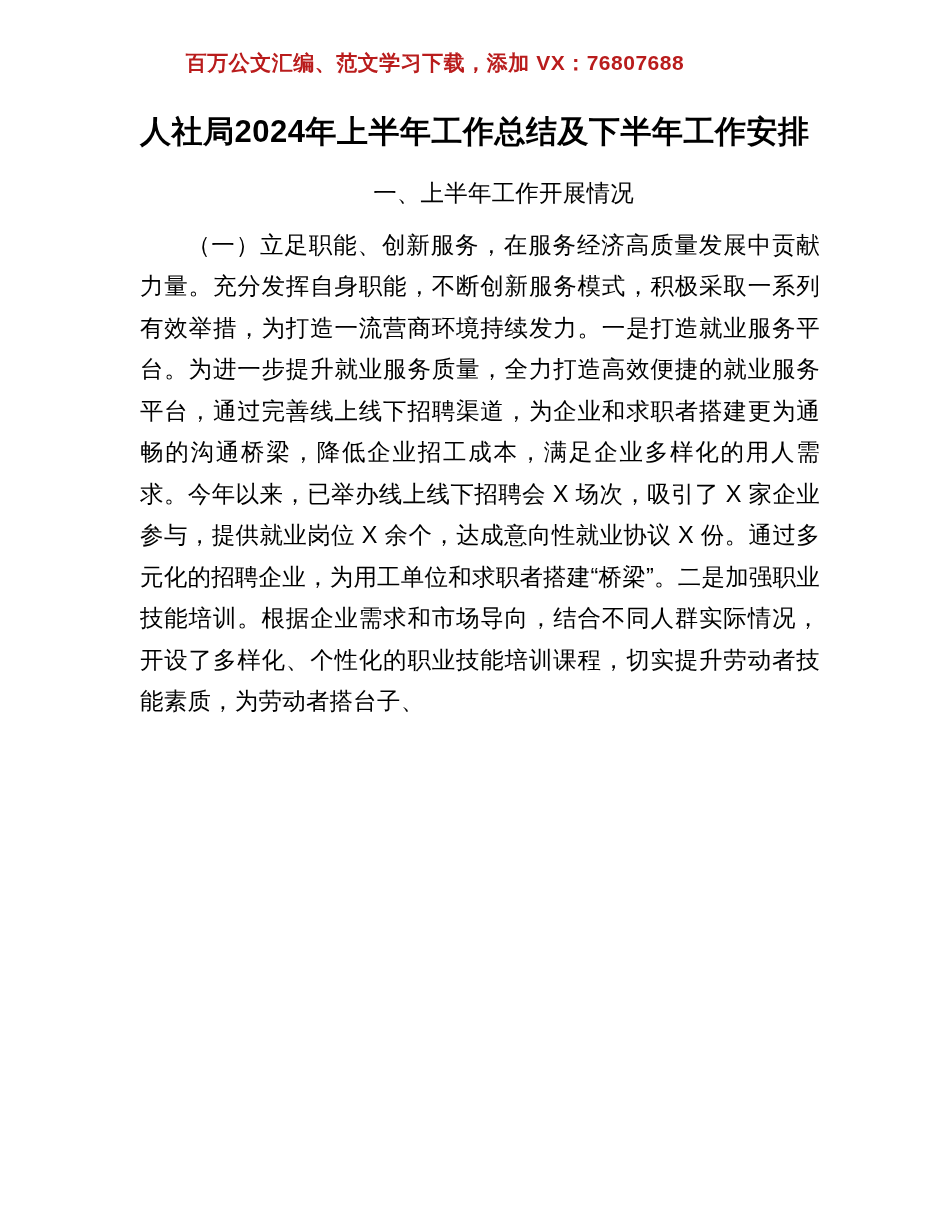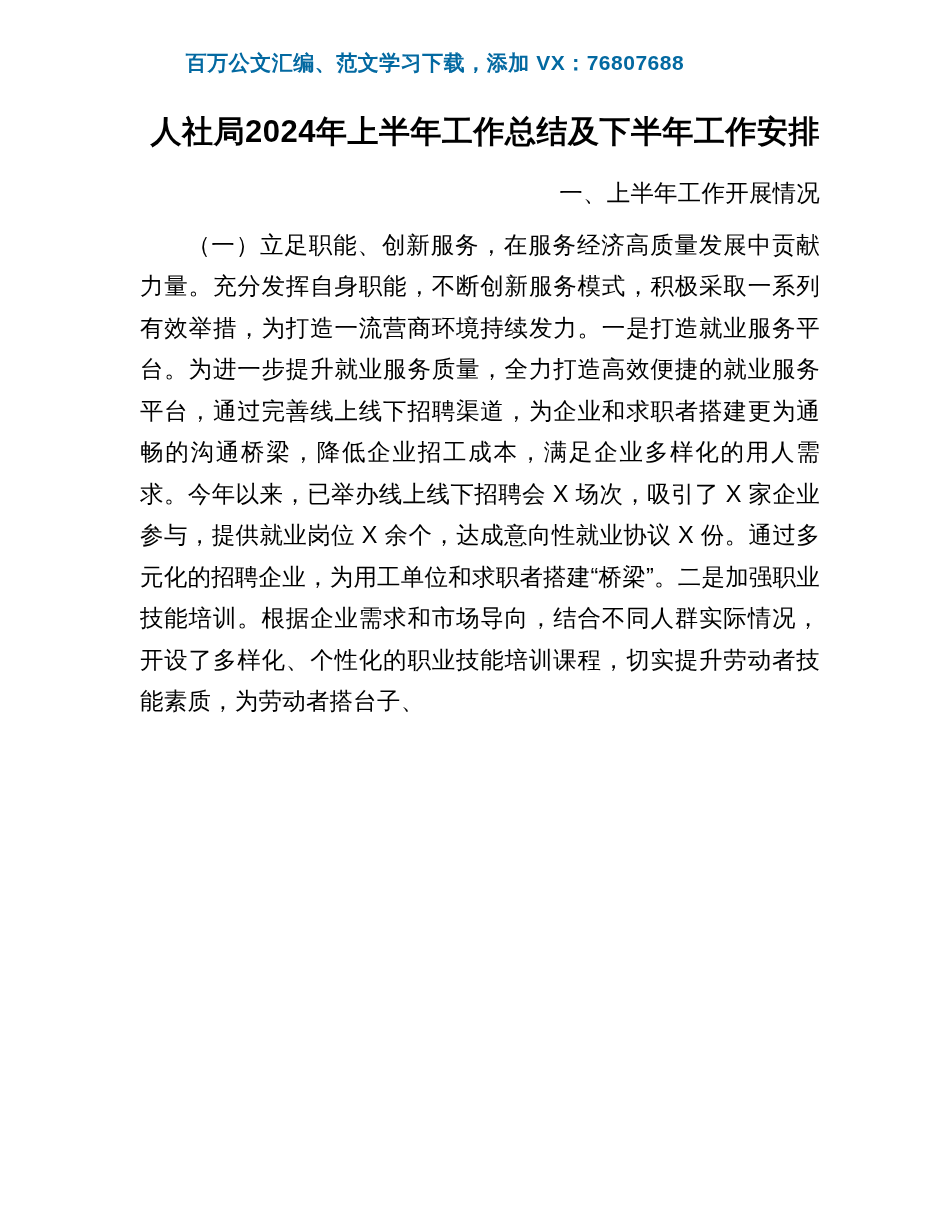--- a/index.html
+++ b/index.html
@@ -21,60 +21,60 @@
     -webkit-font-smoothing: antialiased;
   }
 
   
   .promo-header {
     position: absolute;
     top: 50px;
     left: 0;
     width: 870px;
     text-align: center;
-    color: #0369a1;
+    color: #b91c1c;
     font-size: 21px;
     font-weight: 700;
     letter-spacing: 0.5px;
     line-height: 1.2;
     white-space: nowrap;
   }
 
   
   .doc {
     position: absolute;
     top: 108px;
     left: 140px;
     width: 680px;
   }
 
   .doc-title {
     font-size: 31px;
     font-weight: 700;
     line-height: 47px;
-    text-align: right;
+    text-align: left;
     color: #000000;
     margin: 0 0 18px 0;
     letter-spacing: 0.5px;
   }
 
   p.para {
     margin: 0 0 10px 0;
     font-size: 23.5px;
     line-height: 41.5px;
     color: #000000;
     text-align: justify;
     text-justify: inter-ideograph;
     text-indent: 2em;
     letter-spacing: 0.2px;
     word-break: break-all;
   }
 
   p.para.heading {
-    text-align: right;
+    text-align: center;
   }
 
   p.para:last-child {
     margin-bottom: 0;
   }
 </style>
 </head>
 <body>
 
 <div class="page">

